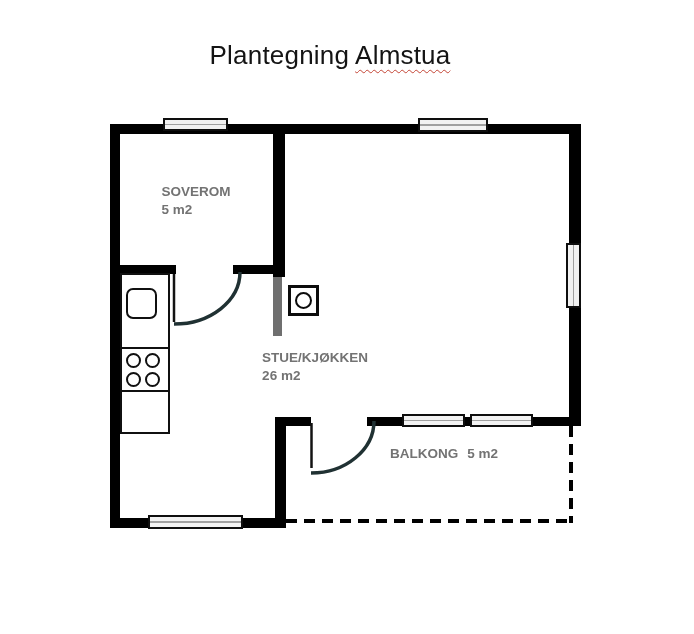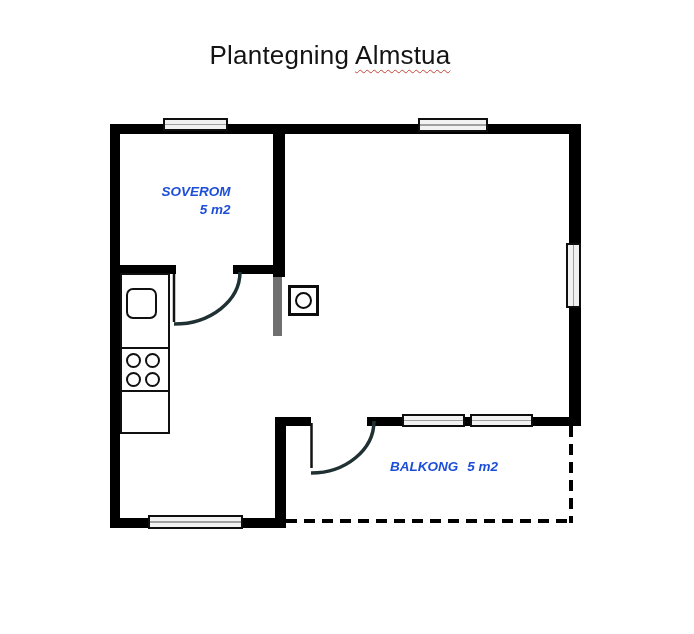--- a/index.html
+++ b/index.html
@@ -22,21 +22,21 @@
   .fireplace-circle{position:absolute;left:295px;top:292px;width:17px;height:17px;border:2.5px solid #0c0c0c;border-radius:50%;background:#fff;box-sizing:border-box;}
   .doors{position:absolute;left:0;top:0;pointer-events:none;}
   .page-title{
     position:absolute;left:330px;top:40px;transform:translateX(-50%);
     font-size:26px;font-weight:400;white-space:nowrap;color:#141414;letter-spacing:0.2px;
   }
   .page-title .misspelled{
     text-decoration:underline;text-decoration-style:wavy;text-decoration-color:#c44536;
     text-decoration-thickness:1px;text-underline-offset:5px;
   }
-  .room-label{position:absolute;transform:translateX(-50%);text-align:right;font-weight:700;font-size:13.5px;white-space:nowrap;color:#1d4ed8;font-style:italic;}
+  .room-label{position:absolute;transform:translateX(-50%);text-align:left;font-weight:700;font-size:13.5px;white-space:nowrap;color:#737373;}
   .room-label .line{line-height:18px;}
   .balkong-area{margin-left:9px;}
   .bra-text{position:absolute;left:121px;top:550px;font-size:24px;font-weight:400;white-space:nowrap;color:#141414;}
   .disclaimer{position:absolute;left:315px;top:553px;font-size:13.5px;font-weight:700;white-space:nowrap;color:#181818;}
 </style>
 </head>
 <body>
 
 <div id="canvas">
 
@@ -98,18 +98,22 @@
     <line x1="174" y1="274" x2="174" y2="322" stroke="#131313" stroke-width="2.5"></line>
     <path d="M 240 272 A 66 52 0 0 1 174 324" fill="none" stroke="#203133" stroke-width="3.5"></path>
     <line x1="311.5" y1="423" x2="311.5" y2="468" stroke="#131313" stroke-width="2.5"></line>
     <path d="M 374 421 A 63 52 0 0 1 311 473" fill="none" stroke="#203133" stroke-width="3.5"></path>
   </svg>
 
   <div class="room-label" style="left:196px;top:183px;">
     <div class="line">SOVEROM</div>
     <div class="line">5 m2</div>
   </div>
-  <div class="room-label" style="left:444px;top:459px;">
+  <div class="room-label" style="left:315px;top:349px;">
+    <div class="line">STUE/KJØKKEN</div>
+    <div class="line">26 m2</div>
+  </div>
+  <div class="room-label" style="left:444px;top:446px;">
     <span>BALKONG</span><span class="balkong-area">5 m2</span>
   </div>
 
 
 </div>
 
 </body></html>

